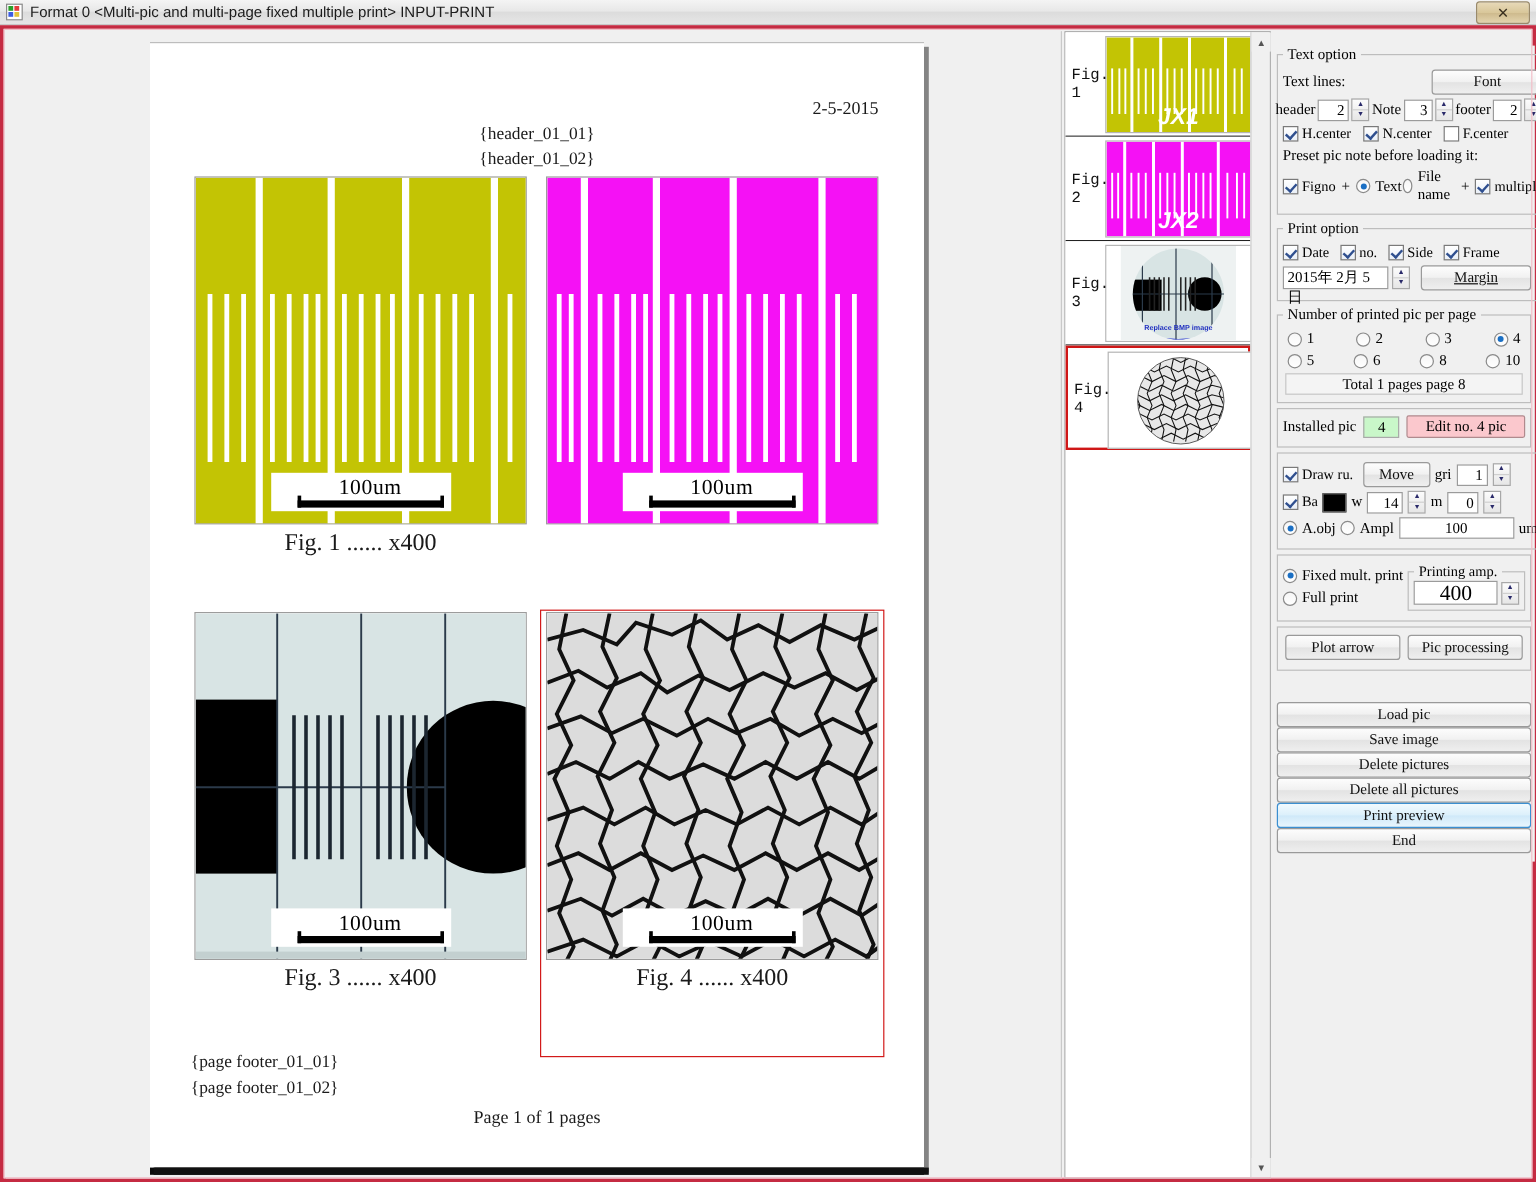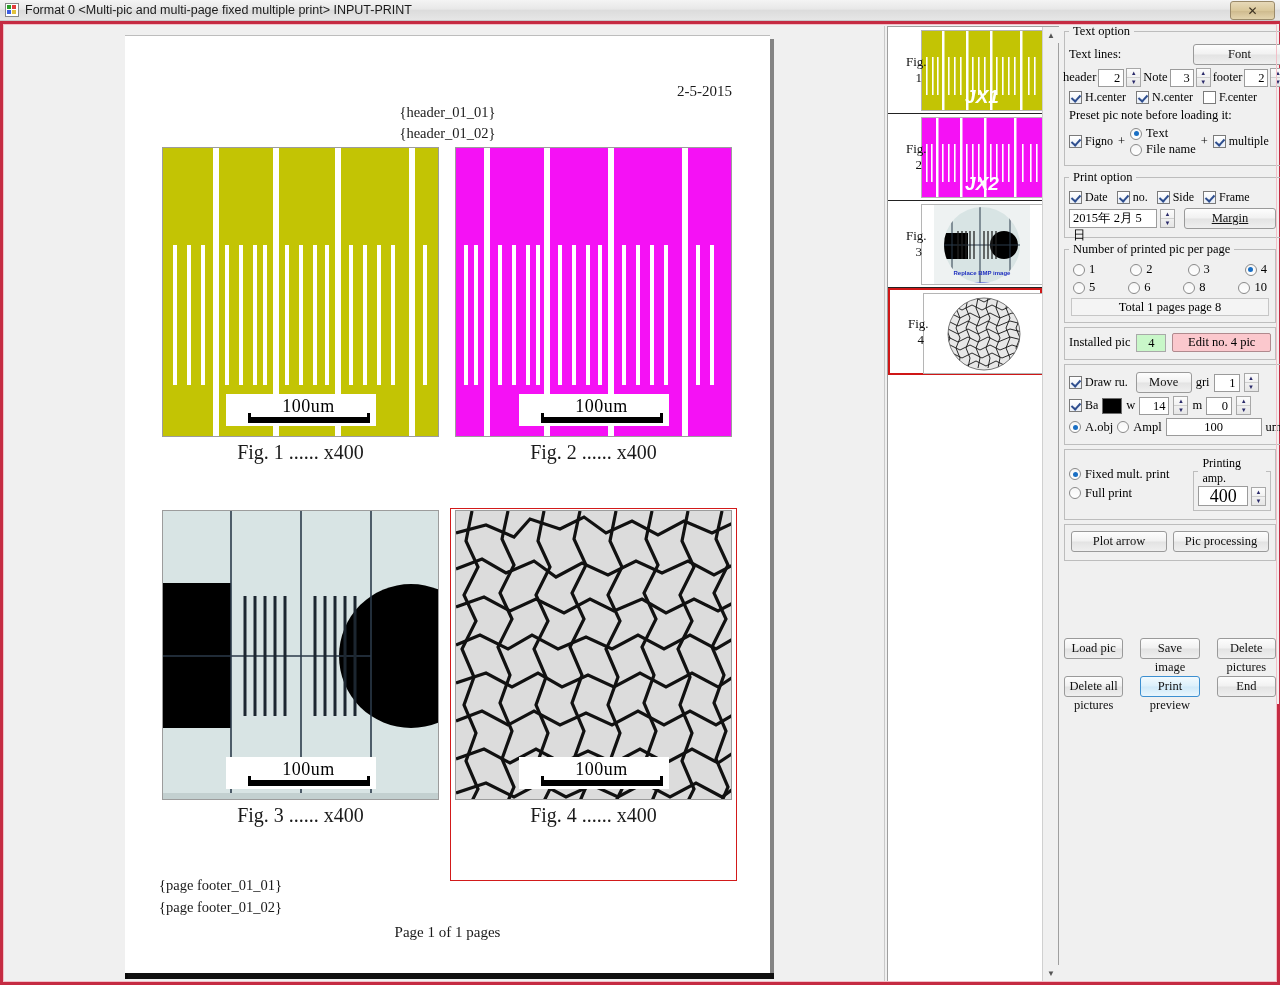--- a/index.html
+++ b/index.html
@@ -143,42 +143,42 @@
     position: absolute; left: 884px; top: 2px; width: 172px; height: 956px;
     background: #fbfbfb; border: 1px solid #9f9f9f;
   }
   .thumb-list { position: absolute; left: 0; top: 0; right: 16px; bottom: 0; background:#fff; }
   .thumb-row {
     position: relative; height: 87px; display: flex; align-items: center;
     border-bottom: 1px solid #222; background: #fff;
   }
   .thumb-row.selected { border: 2px solid #cf1717; }
   .thumb-label {
-    width: 34px; text-align: right; padding-left: 18px;
-    font-size: 13px; color: #111; z-index: 2;
+    width: 34px; text-align: left; padding-left: 5px;
+    font-size: 13px; color: #111; z-index: 2; font-family: Liberation Mono, monospace;
   }
   .thumb-img {
     position: absolute; left: 33px; top: 3px; width: 122px; height: 81px;
     border: 1px solid #b5b5b5; overflow: hidden; background: #fff;
   }
   .thumb-scroll {
     position: absolute; right: 0; top: 0; width: 16px; bottom: 0;
     background: #f0f0f0; border-left: 1px solid #d0d0d0;
   }
   .thumb-scroll .arrow {
     position: absolute; left: 0; width: 16px; height: 16px;
     background: #f0f0f0; display:flex; align-items:center; justify-content:center;
     font-size: 8px; color: #555;
   }
   .thumb-scroll .arrow.up { top: 0; }
   .thumb-scroll .arrow.down { bottom: 0; }
 
   
   #ctrl-panel {
-    position: absolute; left: 1058px; top: 0; width: 218px; height: 680px;
+    position: absolute; left: 1058px; top: 14px; width: 218px; height: 680px;
     background: #f0f0f0;
     font-family: "Liberation Serif", serif;
     font-size: 12px; color: #000;
   }
   fieldset.grp {
     border: 1px solid #bdbdbd; margin: 0 3px 4px 3px; padding: 2px 4px 5px 4px;
     position: relative;
   }
   fieldset.grp > legend {
     font-size: 12.5px; padding: 0 4px; color: #000;
@@ -253,21 +253,21 @@
     background: #fbc8cd; border: 1px solid #b08a8e; border-radius: 2px;
     flex: 1; text-align: center; font-size: 12.5px; height: 19px; line-height: 17px;
     cursor: pointer;
   }
   .color-swatch {
     width: 20px; height: 16px; border: 1px solid #6d6d6d; background: #000;
     display: inline-block;
   }
   .bottom-btns {
     position: absolute; left: 3px; right: 3px; bottom: 7px;
-    display: grid; grid-template-columns: 1fr 1fr 1fr; gap: 17px;
+    display: grid; grid-template-columns: 1fr; gap: 0;
   }
   .amp-field {
     border: 1px solid #9b9b9b; background: #fff; height: 20px; line-height: 18px;
     text-align: center; font-size: 18px; flex: 1;
   }
 </style>
 </head>
 <body>
 
 <div id="app">
@@ -364,21 +364,20 @@
                       <rect x="208" y="97" width="4" height="140"></rect>
                     <rect x="240" y="97" width="4" height="140"></rect>
                       <rect x="254" y="97" width="4" height="140"></rect>
                   </g>
                 </svg>
                 <div class="scalebar">
                   <div class="lbl">100um</div>
                   <div class="bar"></div>
                 </div>
               </div>
-              <div class="fig-caption">Fig. 2 ...... x400</div>
             </div>
           </div>
 
           <div class="fig-row" style="margin-top:48px;">
 
             <div class="fig-cell tall">
               <div class="fig-img-wrap">
                 <svg width="277" height="290" viewBox="0 0 277 290">
                   <rect width="277" height="290" fill="#d8e4e4"></rect>
                   <rect x="0" y="72" width="68" height="145" fill="#000"></rect>
@@ -643,21 +642,21 @@
         </div>
         <div class="row">
           <span class="lbl">Preset pic note before loading it:</span>
         </div>
         <div class="row" style="gap:5px;">
           <label class="chk">
             <span class="box on"></span>
             <span>Figno</span>
           </label>
           <span class="lbl">+</span>
-          <div style="display:flex;flex-direction:column;gap:1px;">
+          <div style="display:flex;flex-direction:row;gap:1px;">
             <label class="radlbl">
               <span class="rad on"></span>
               <span>Text</span>
             </label>
             <label class="radlbl">
               <span class="rad"></span>
               <span>File name</span>
             </label>
           </div>
           <span class="lbl">+</span>
@@ -788,21 +787,21 @@
           <label class="radlbl">
             <span class="rad"></span>
             <span>Ampl</span>
           </label>
           <div class="txtbox" style="width:96px;text-align:center;">100</div>
           <span class="lbl">um</span>
         </div>
       </fieldset>
 
       <fieldset class="grp" style="padding-top:6px;padding-bottom:8px;">
-        <div style="display:flex;align-items:center;gap:24px;">
+        <div style="display:flex;align-items:center;gap:4px;">
           <div style="display:flex;flex-direction:column;gap:4px;">
             <label class="radlbl">
               <span class="rad on"></span>
               <span>Fixed mult. print</span>
             </label>
             <label class="radlbl">
               <span class="rad"></span>
               <span>Full print</span>
             </label>
           </div>

